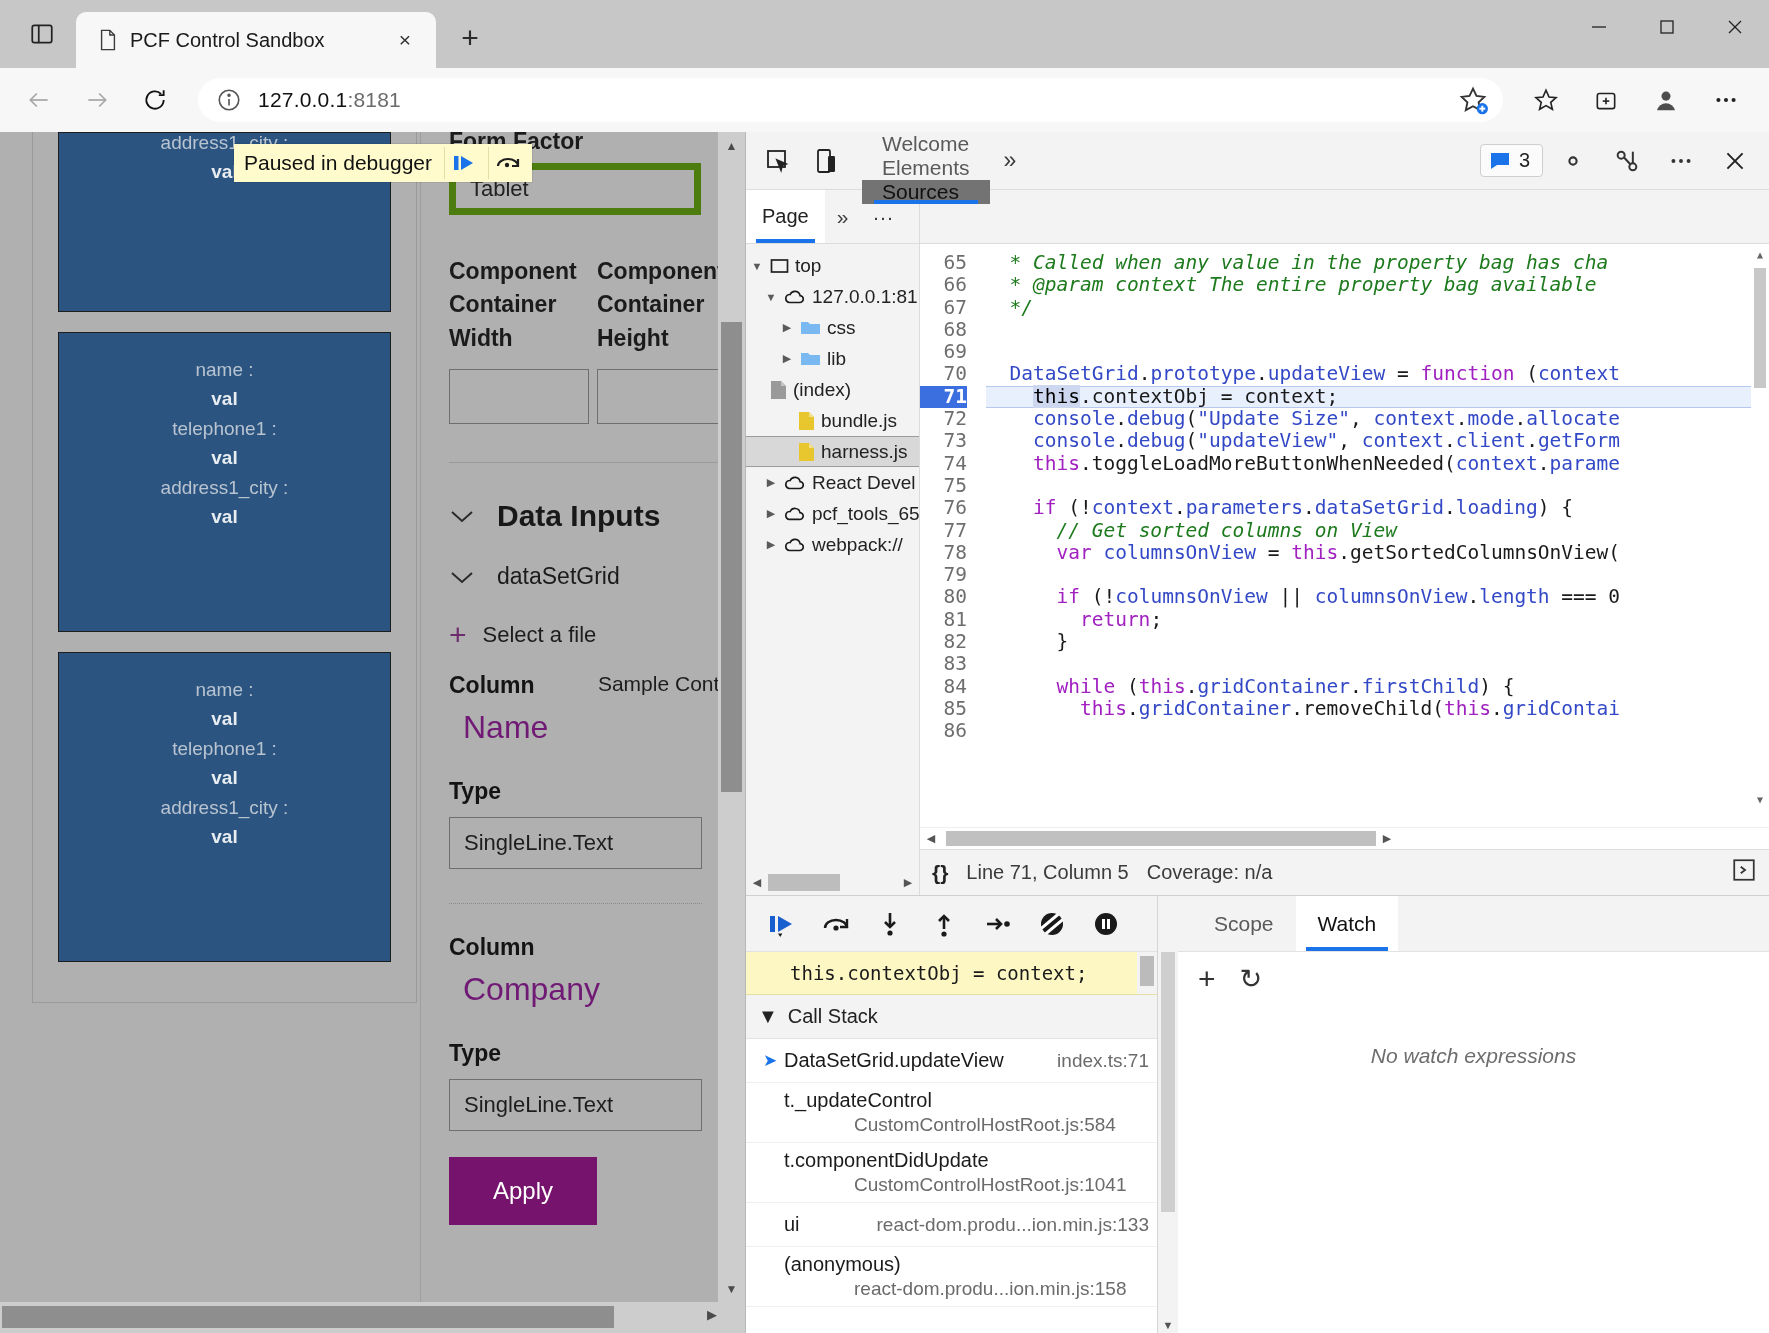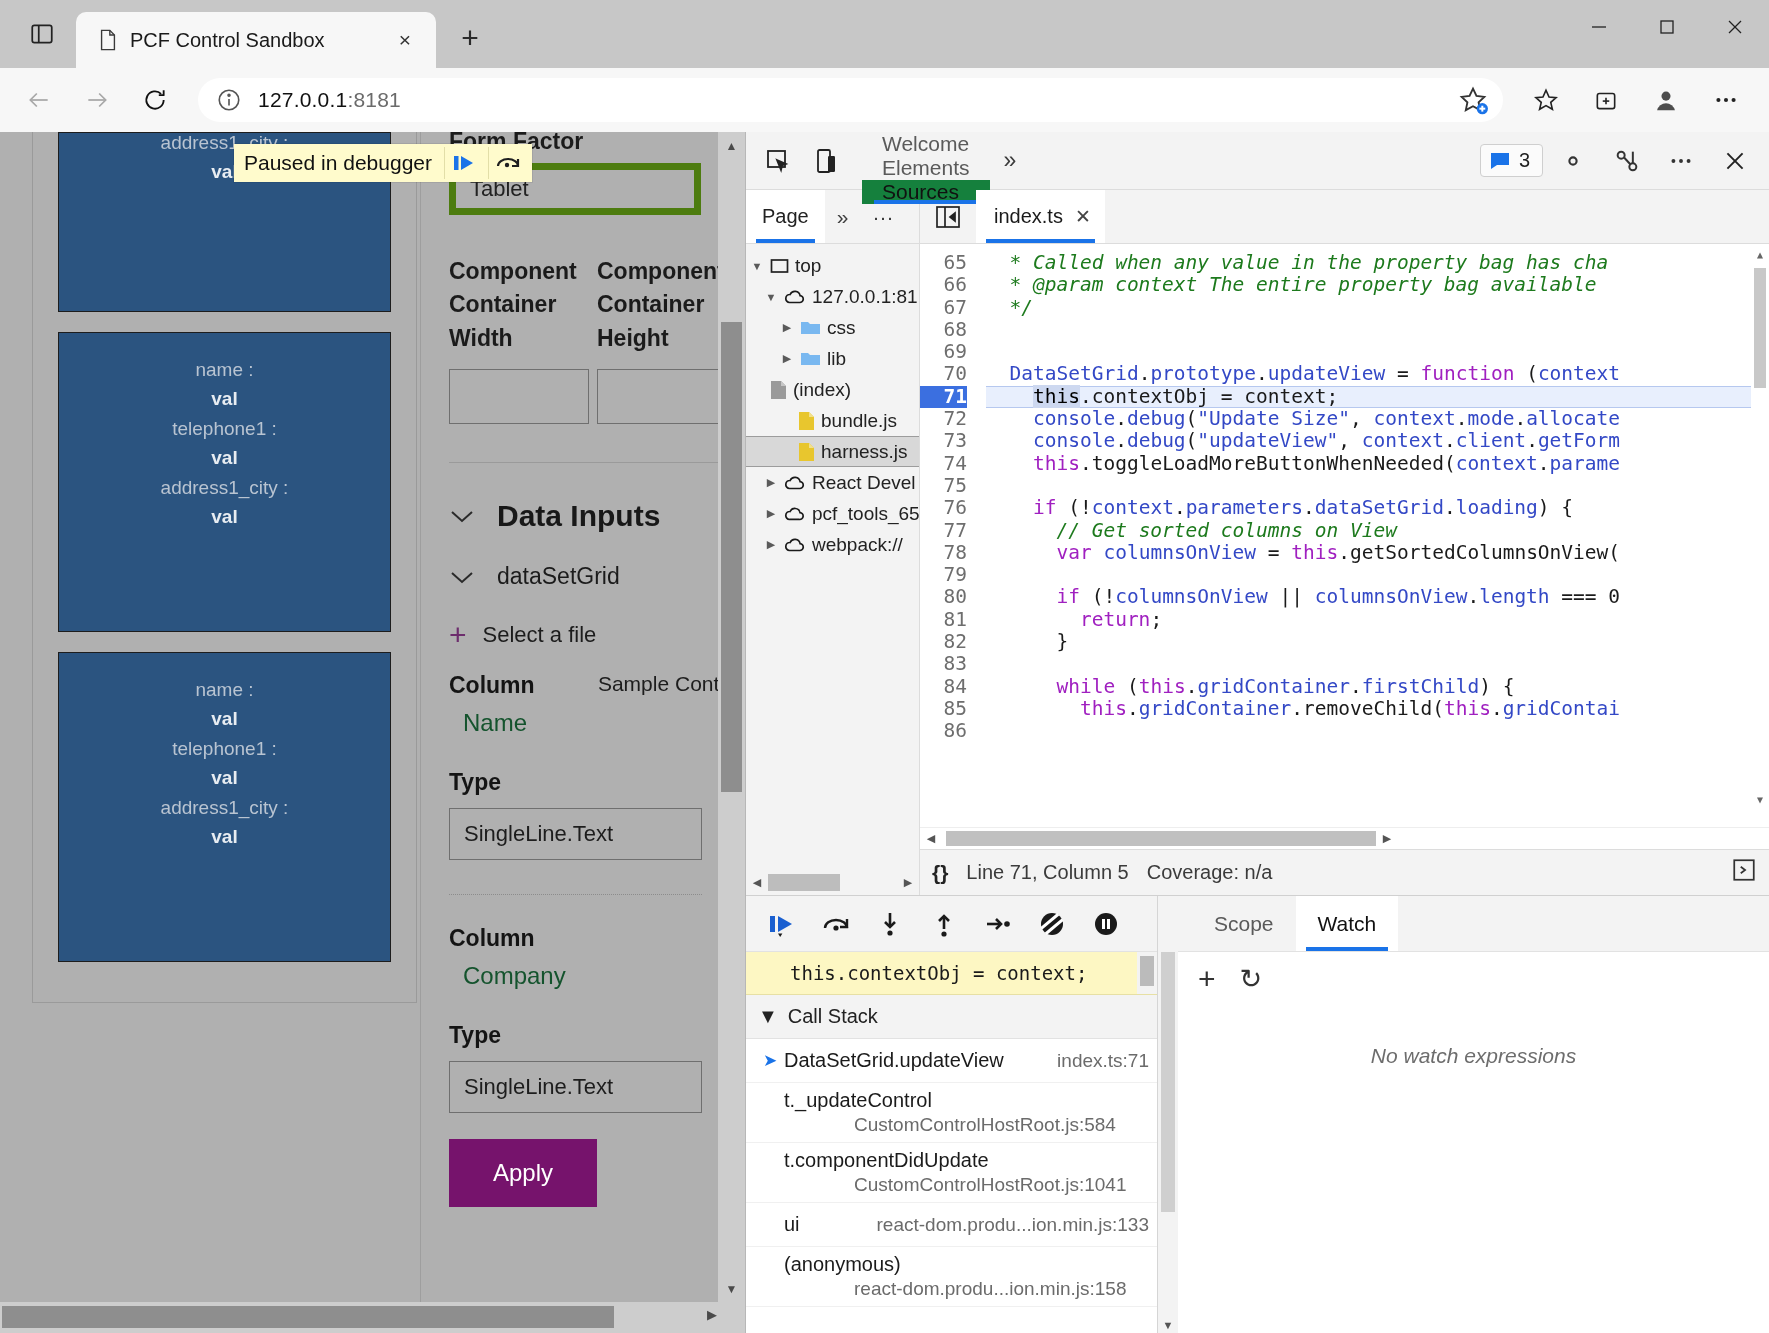--- a/index.html
+++ b/index.html
@@ -123,21 +123,21 @@
   .sub-head { display: flex; align-items: center; gap: 22px; margin-top: 30px; }
   .sub-title { font-size: 23px; color: #1b1b1b; }
 
   .select-file { display: flex; align-items: center; gap: 16px; margin-top: 30px; }
   .plus { font-size: 30px; color: #6d2d6d; line-height: 1; font-weight: 300; }
   .select-file-lbl { font-size: 22px; color: #1c1c1c; }
 
   .sample-label { font-size: 21px; color: #1d1d1d; position: absolute; right: 14px; top: 0; white-space: nowrap; }
   .col-block { margin-top: 22px; position: relative; }
   .col-head { font-size: 23px; font-weight: bold; color: #141414; }
-  .col-val { font-size: 24px; color: #14532d; margin-top: 10px; padding-left: 14px; }
+  .col-val { font-size: 32px; color: #701a75; margin-top: 10px; padding-left: 14px; }
   .type-head { font-size: 23px; font-weight: bold; color: #141414; margin-top: 32px; }
   .type-box {
     margin-top: 12px; height: 52px; border: 1px solid #6f6f6f; background: #b0b0b0;
     display: flex; align-items: center; padding: 0 0 0 14px; font-size: 22px; color: #1d1d1d;
     width: 253px;
   }
   .dotted { border-top: 1px dotted #8c8c8c; margin-top: 34px; width: 253px; }
   .apply-btn {
     margin-top: 26px; width: 148px; height: 68px; background: #76136c; color: #fff;
     display: flex; align-items: center; justify-content: center; font-size: 24px;
@@ -159,21 +159,21 @@
   .dt-toolbar {
     height: 58px; background: #f3f3f3; display: flex; align-items: center;
     border-bottom: 1px solid #dcdcdc; padding-left: 8px;
   }
   .dt-icbtn { width: 48px; height: 48px; display: flex; align-items: center; justify-content: center; }
   .dt-tabs { display: flex; align-items: stretch; height: 100%; margin-left: 12px; flex-direction: column; }
   .dt-tab {
     padding: 0 20px; display: flex; align-items: center; font-size: 21px; color: #5a5a5a;
     position: relative;
   }
-  .dt-tab.active { color: #111; background: #15803d; }
+  .dt-tab.active { color: #111; background: #737373; }
   .dt-tab.active::after { content:''; position:absolute; left:12px; right:12px; bottom:0; height:4px; background:#1a73e8; }
   .dt-more { padding: 0 14px; display: flex; align-items: center; font-size: 23px; color: #3c3c3c; }
   .dt-right { margin-left: auto; display: flex; align-items: center; gap: 6px; padding-right: 10px; }
   .msg-badge {
     display: flex; align-items: center; gap: 8px; border: 1px solid #cfcfcf;
     border-radius: 4px; padding: 4px 12px 4px 8px; background: #fbfbfb;
   }
   .msg-badge .cnt { font-size: 20px; color: #222; }
 
   .dt-subbar {
@@ -557,33 +557,20 @@
               </svg>
           </div>
         </div>
       </div>
 
       <div class="dt-subbar">
         <div class="nav-pane-head">
           <div class="np-tab">Page</div>
           <div class="np-more">»</div>
           <div class="np-dots">···</div>
-        </div>
-        <div class="ed-head">
-          <div class="ed-collapse">
-            <svg width="30" height="26" viewBox="0 0 30 26" fill="none" stroke="#222" stroke-width="1.7">
-                <rect x="4" y="3" width="22" height="20"></rect>
-                <line x1="12" y1="3" x2="12" y2="23"></line>
-                <polygon points="22,9 22,17 17,13" fill="#222"></polygon>
-              </svg>
-          </div>
-          <div class="ed-tab">
-            <span>index.ts</span>
-            <span class="x">✕</span>
-          </div>
         </div>
       </div>
 
       <div class="dt-main">
 
         <div class="file-tree">
           <div class="tr-row" style="padding-left:4px">
             <span class="tw">▼</span>
             <svg width="19" height="16" viewBox="0 0 19 16" fill="none" stroke="#222" stroke-width="1.7">
                 <rect x="1.5" y="2" width="16" height="12"></rect>

